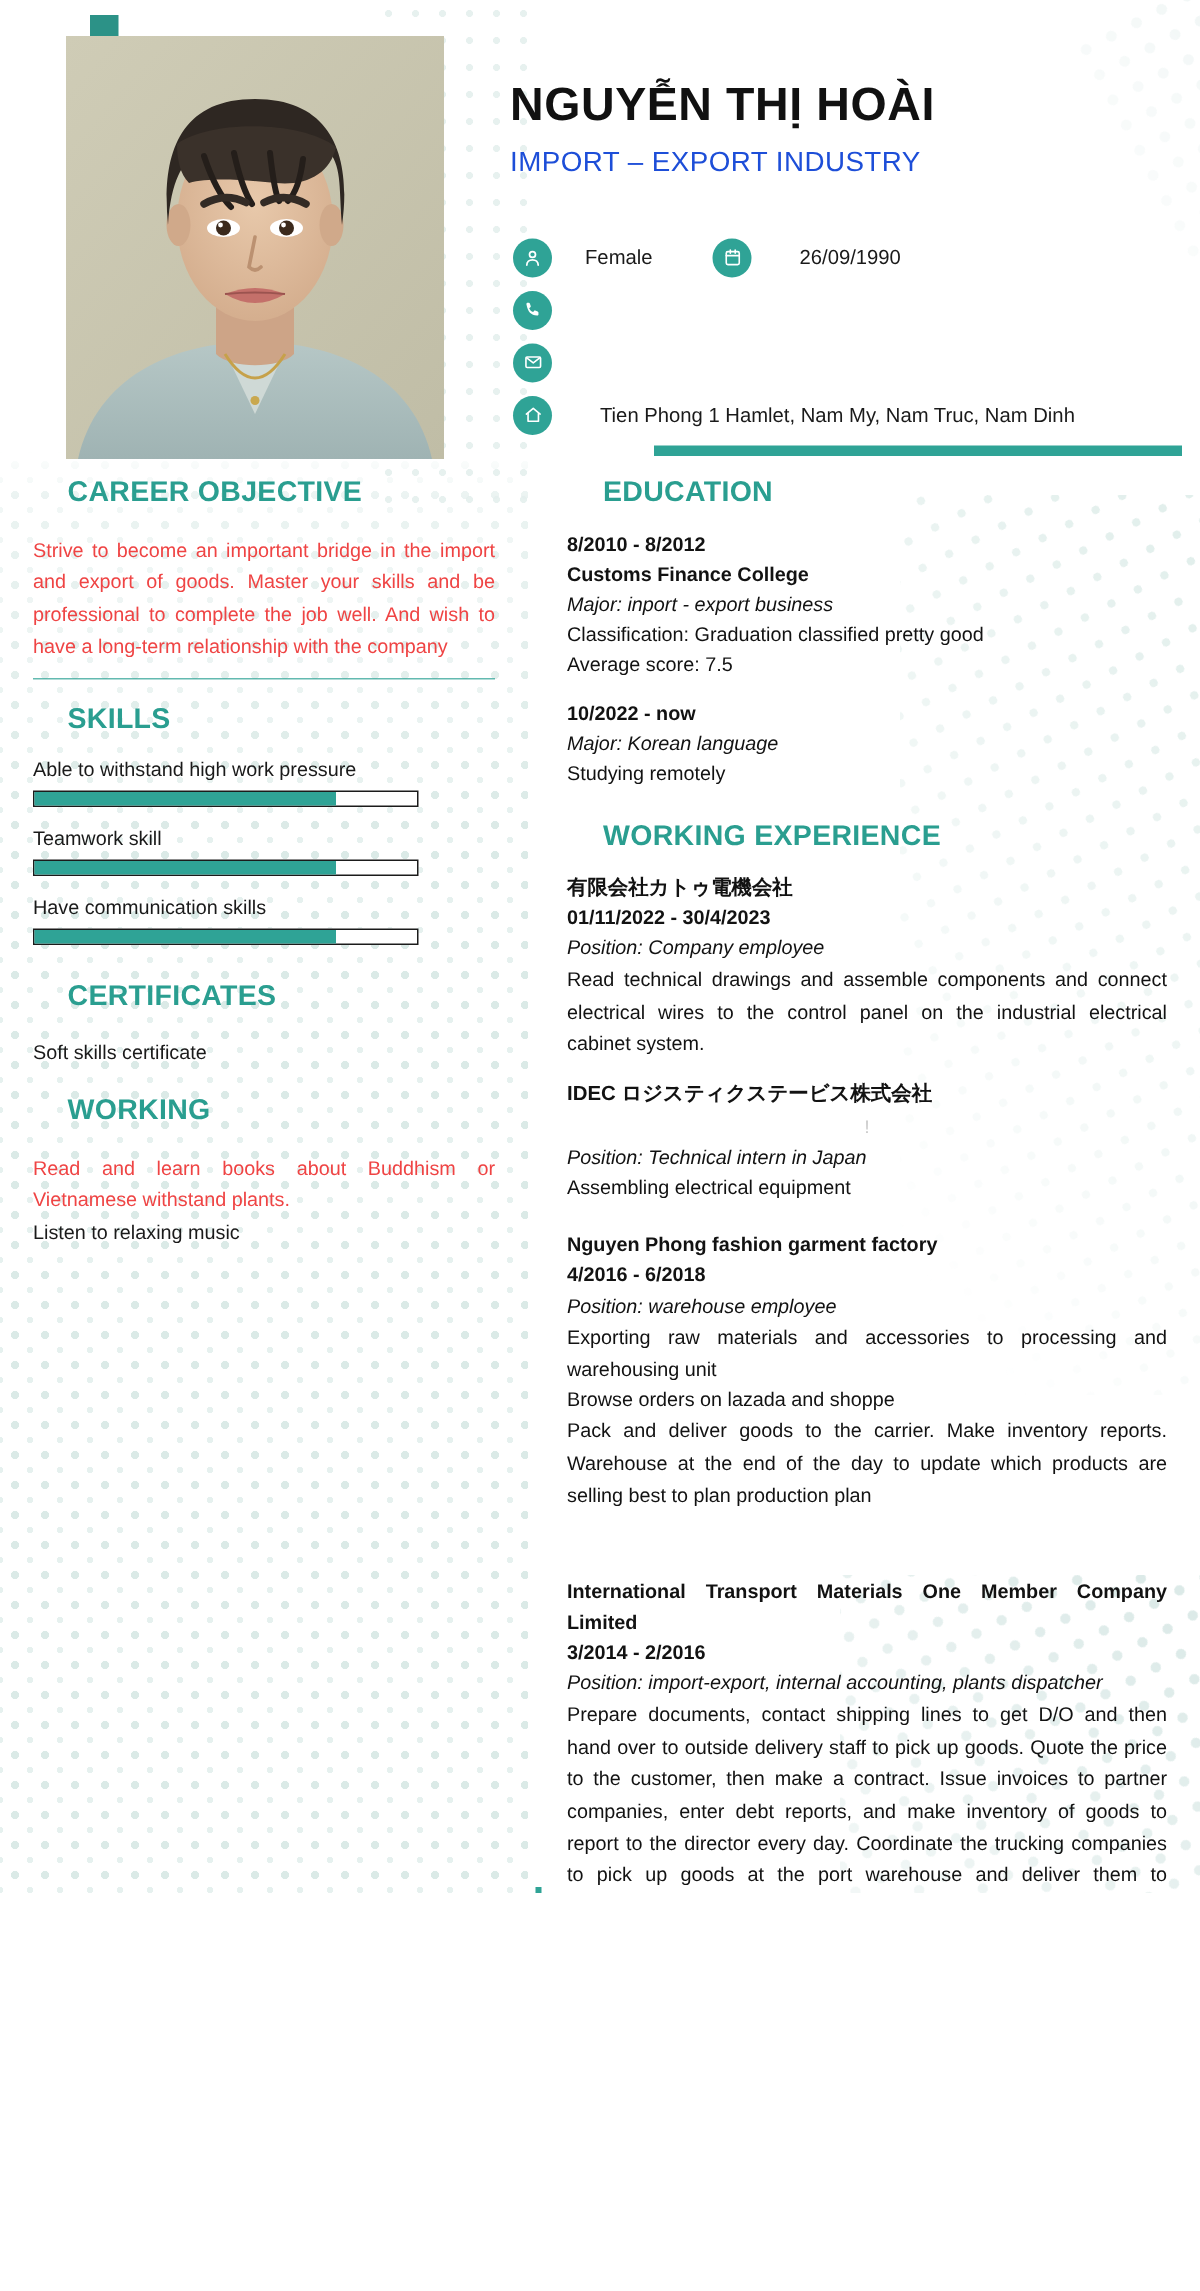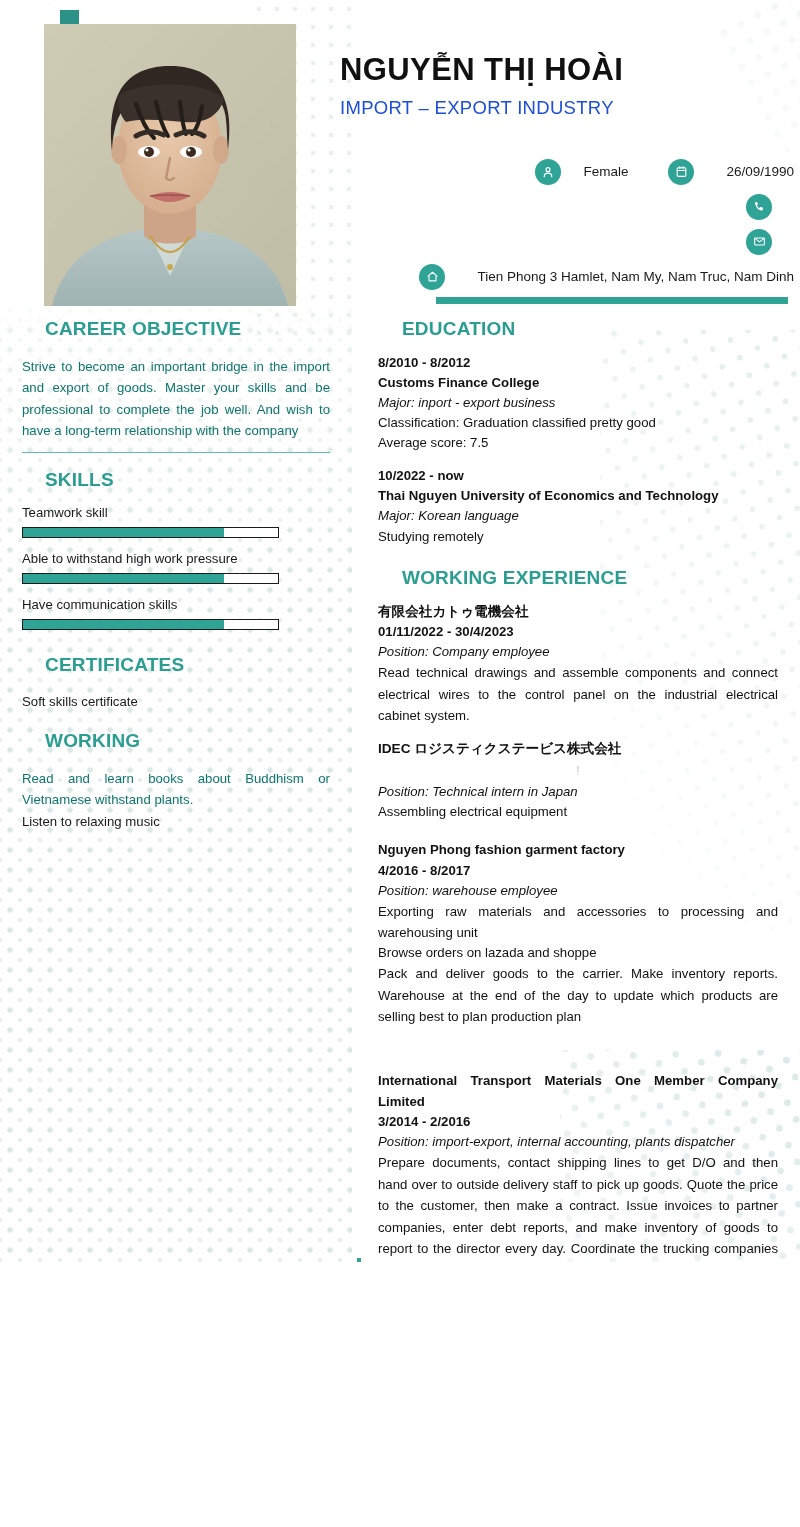--- a/index.html
+++ b/index.html
@@ -140,21 +140,20 @@
     position: absolute;
     left: 342px; top: 156px;
     width: 452px;
     z-index: 4;
   }
   .contact-row {
     display: flex;
     align-items: center;
     height: 31px;
     margin-bottom: 4px;
-    justify-content: flex-end;
   }
   .ci {
     width: 26px; height: 26px;
     border-radius: 50%;
     background: #2fa396;
     display: flex;
     align-items: center;
     justify-content: center;
     flex: 0 0 26px;
   }
@@ -203,21 +202,21 @@
     margin-left: 23px;
   }
   .sec-head-right {
     font-size: 19px;
     margin-left: 24px;
   }
 
   .body-txt {
     font-size: 13.2px;
     line-height: 1.62;
-    color: #0f766e;
+    color: #ef4444;
     text-align: justify;
   }
 
   .objective {
     margin-top: 16px;
   }
   .left-rule {
     margin-top: 10px;
     width: 100%;
     height: 1px;
@@ -421,42 +420,42 @@
       <span class="ctext"></span>
     </div>
 
     <div class="contact-row">
       <span class="ci">
         <svg width="13" height="13" viewBox="0 0 24 24" fill="none" stroke="#ffffff" stroke-width="2" stroke-linecap="round" stroke-linejoin="round">
             <path d="M3.5 11.2L12 4.2l8.5 7"></path>
             <path d="M5.6 10.6V20h12.8v-9.4"></path>
           </svg>
       </span>
-      <span class="ctext wide">Tien Phong 3 Hamlet, Nam My, Nam Truc, Nam Dinh</span>
+      <span class="ctext wide">Tien Phong 1 Hamlet, Nam My, Nam Truc, Nam Dinh</span>
     </div>
   </div>
 
   <div class="header-rule"></div>
 
   <div class="col-left">
 
     <div class="sec-head sec-head-left">CAREER OBJECTIVE</div>
     <div class="body-txt objective">Strive to become an important bridge in the import and export of goods. Master your skills and be professional to complete the job well. And wish to have a long-term relationship with the company</div>
     <div class="left-rule"></div>
 
     <div class="sec-head sec-head-left" style="margin-top:16px">SKILLS</div>
     <div class="skills-wrap">
       <div class="skill">
-        <div class="skill-label">Teamwork skill</div>
+        <div class="skill-label">Able to withstand high work pressure</div>
         <div class="bar-track">
             <div class="bar-fill" style="width:79%"></div>
           </div>
       </div>
       <div class="skill">
-        <div class="skill-label">Able to withstand high work pressure</div>
+        <div class="skill-label">Teamwork skill</div>
         <div class="bar-track">
             <div class="bar-fill" style="width:79%"></div>
           </div>
       </div>
       <div class="skill">
         <div class="skill-label">Have communication skills</div>
         <div class="bar-track">
             <div class="bar-fill" style="width:79%"></div>
           </div>
       </div>
@@ -478,21 +477,20 @@
     <div class="entry">
       <div class="e-line e-bold">8/2010 - 8/2012</div>
       <div class="e-line e-bold">Customs Finance College</div>
       <div class="e-line e-italic">Major: inport - export business</div>
       <div class="e-line">Classification: Graduation classified pretty good</div>
       <div class="e-line">Average score: 7.5</div>
     </div>
 
     <div class="entry">
       <div class="e-line e-bold">10/2022 - now</div>
-      <div class="e-line e-bold">Thai Nguyen University of Economics and Technology</div>
       <div class="e-line e-italic">Major: Korean language</div>
       <div class="e-line">Studying remotely</div>
     </div>
 
     <div class="sec-head sec-head-right section-gap">WORKING EXPERIENCE</div>
 
     <div class="entry">
       <div class="e-line e-jp">有限会社カトゥ電機会社</div>
       <div class="e-line e-bold">01/11/2022 - 30/4/2023</div>
       <div class="e-line e-italic">Position: Company employee</div>
@@ -501,21 +499,21 @@
 
     <div class="entry">
       <div class="e-line e-jp">IDEC ロジスティクステービス株式会社</div>
       <div class="faint-mark">!</div>
       <div class="e-line e-italic">Position: Technical intern in Japan</div>
       <div class="e-line">Assembling electrical equipment</div>
     </div>
 
     <div class="entry" style="margin-top:18px">
       <div class="e-line e-bold">Nguyen Phong fashion garment factory</div>
-      <div class="e-line e-bold">4/2016 - 8/2017</div>
+      <div class="e-line e-bold">4/2016 - 6/2018</div>
       <div class="e-line e-italic">Position: warehouse employee</div>
       <div class="e-line e-just">Exporting raw materials and accessories to processing and warehousing unit</div>
       <div class="e-line">Browse orders on lazada and shoppe</div>
       <div class="e-line e-just">Pack and deliver goods to the carrier. Make inventory reports. Warehouse at the end of the day to update which products are selling best to plan production plan</div>
     </div>
 
     <div class="entry" style="margin-top:42px">
       <div class="e-line e-bold e-just">International Transport Materials One Member Company Limited</div>
       <div class="e-line e-bold">3/2014 - 2/2016</div>
       <div class="e-line e-italic">Position: import-export, internal accounting, plants dispatcher</div>

